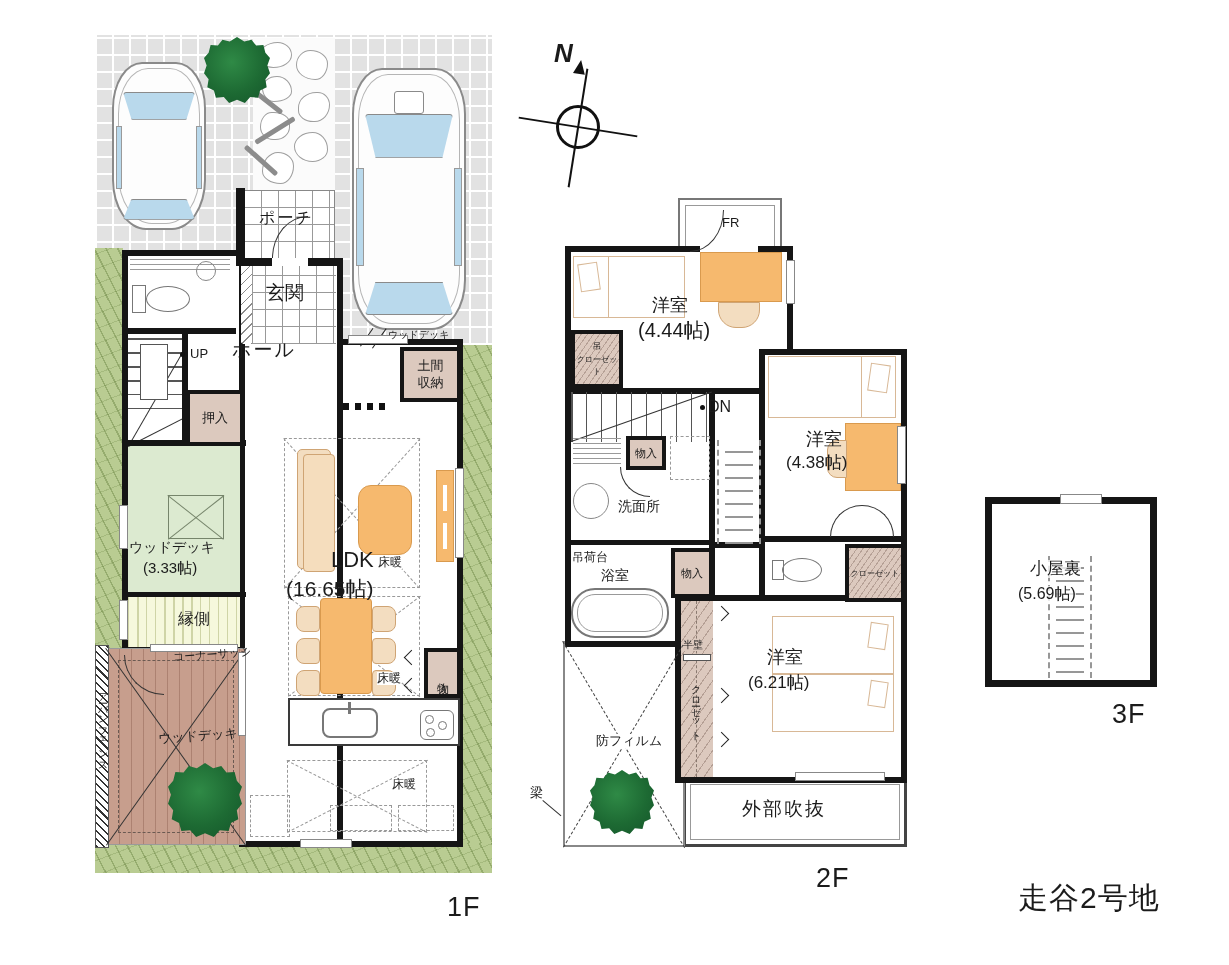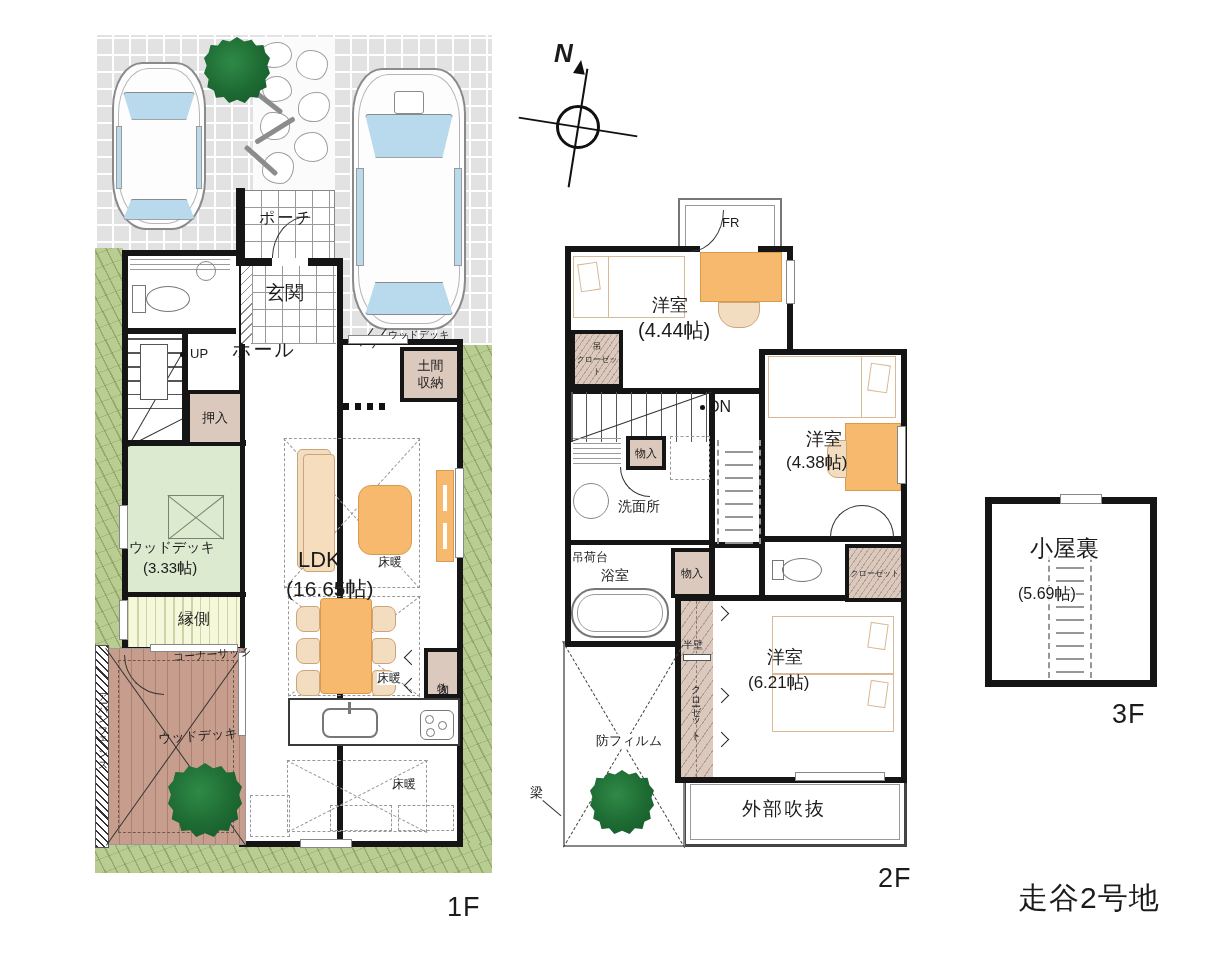--- a/index.html
+++ b/index.html
@@ -156,21 +156,21 @@
   <div class="dash" style="left:118px;top:660px;width:116px;height:173px;border-color:#6b5a52;z-index:8"></div>
   <div class="xl" style="left:106px;top:648px;width:242px;transform:rotate(54.6deg);z-index:9"></div>
   <div class="xl" style="left:106px;top:845px;width:242px;transform:rotate(-54.6deg);z-index:9"></div>
   <div class="arc bl" style="left:124px;top:655px;width:40px;height:40px;z-index:10"></div>
   <div class="lbl" style="left:173px;top:649px;font-size:11px;transform:rotate(-4deg)">コーナーサッシ</div>
   <div class="lbl" style="left:158px;top:729px;font-size:13px;transform:rotate(-4deg)">ウッドデッキ</div>
   <div class="tree" style="left:168px;top:763px;width:74px;height:74px"></div>
   <div class="abs" style="left:95px;top:645px;width:14px;height:203px;z-index:8;background:repeating-linear-gradient(45deg,#333 0 1.5px,#fff 1.5px 5.5px);border:1px solid #555"></div>
   <div class="lbl vert" style="left:97px;top:686px;font-size:10px;z-index:31;background:rgba(255,255,255,.0)">アーバンフェンス</div>
 
-  <div class="lbl" style="left:298px;top:548px;font-size:22px">LDK</div>
+  <div class="lbl" style="left:331px;top:548px;font-size:22px">LDK</div>
   <div class="lbl" style="left:286px;top:578px;font-size:21px">(16.65帖)</div>
 
   <div class="dash" style="left:284px;top:438px;width:136px;height:150px"></div>
   <div class="xl d" style="left:284px;top:438px;width:202px;transform:rotate(47.8deg)"></div>
   <div class="xl d" style="left:284px;top:588px;width:202px;transform:rotate(-47.8deg)"></div>
   <div class="lbl" style="left:378px;top:556px;font-size:12px;background:#fff;z-index:31">床暖</div>
 
   <div class="furn-t" style="left:297px;top:449px;width:34px;height:120px;border-radius:5px"></div>
   <div class="furn-t" style="left:303px;top:454px;width:32px;height:118px;border-radius:4px;background:#f5ddbd"></div>
   <div class="furn-o" style="left:358px;top:485px;width:54px;height:70px;border-radius:13px"></div>
@@ -327,24 +327,24 @@
   <div class="lbl" style="left:742px;top:799px;font-size:19px;letter-spacing:2px">外部吹抜</div>
 
   <div class="thin" style="left:563px;top:641px;width:122px;height:206px;border-color:#888"></div>
   <div class="xl d" style="left:563px;top:641px;width:240px;transform:rotate(59.4deg);border-top-color:#444"></div>
   <div class="xl d" style="left:563px;top:847px;width:240px;transform:rotate(-59.4deg);border-top-color:#444"></div>
   <div class="lbl" style="left:596px;top:734px;font-size:13px;background:#fff;z-index:31">防フィルム</div>
   <div class="tree" style="left:590px;top:770px;width:64px;height:64px"></div>
   <div class="lbl" style="left:530px;top:786px;font-size:13px">梁</div>
   <div class="xl" style="left:543px;top:800px;width:24px;transform:rotate(40deg);border-top-color:#333"></div>
 
-  <div class="lbl flbl" style="left:878px;top:864px">2F</div>
+  <div class="lbl flbl" style="left:816px;top:864px">2F</div>
 
   <div class="shell" style="left:985px;top:497px;width:172px;height:190px;border-width:7px"></div>
   <div class="win" style="left:1060px;top:494px;width:42px;height:10px"></div>
   <div class="ladder" style="left:1048px;top:556px;width:44px;height:122px"></div>
-  <div class="lbl" style="left:1030px;top:536px;font-size:23px;background:rgba(255,255,255,.75);z-index:31">小屋裏</div>
+  <div class="lbl" style="left:1030px;top:560px;font-size:17px;background:rgba(255,255,255,.75);z-index:31">小屋裏</div>
   <div class="lbl" style="left:1018px;top:586px;font-size:16px;background:rgba(255,255,255,.75);z-index:31">(5.69帖)</div>
   <div class="lbl flbl" style="left:1112px;top:700px">3F</div>
 
   <div class="lbl" style="left:1018px;top:882px;font-size:30px;font-weight:500;letter-spacing:1px">走谷2号地</div>
 
 </div>
 
 </body></html>

